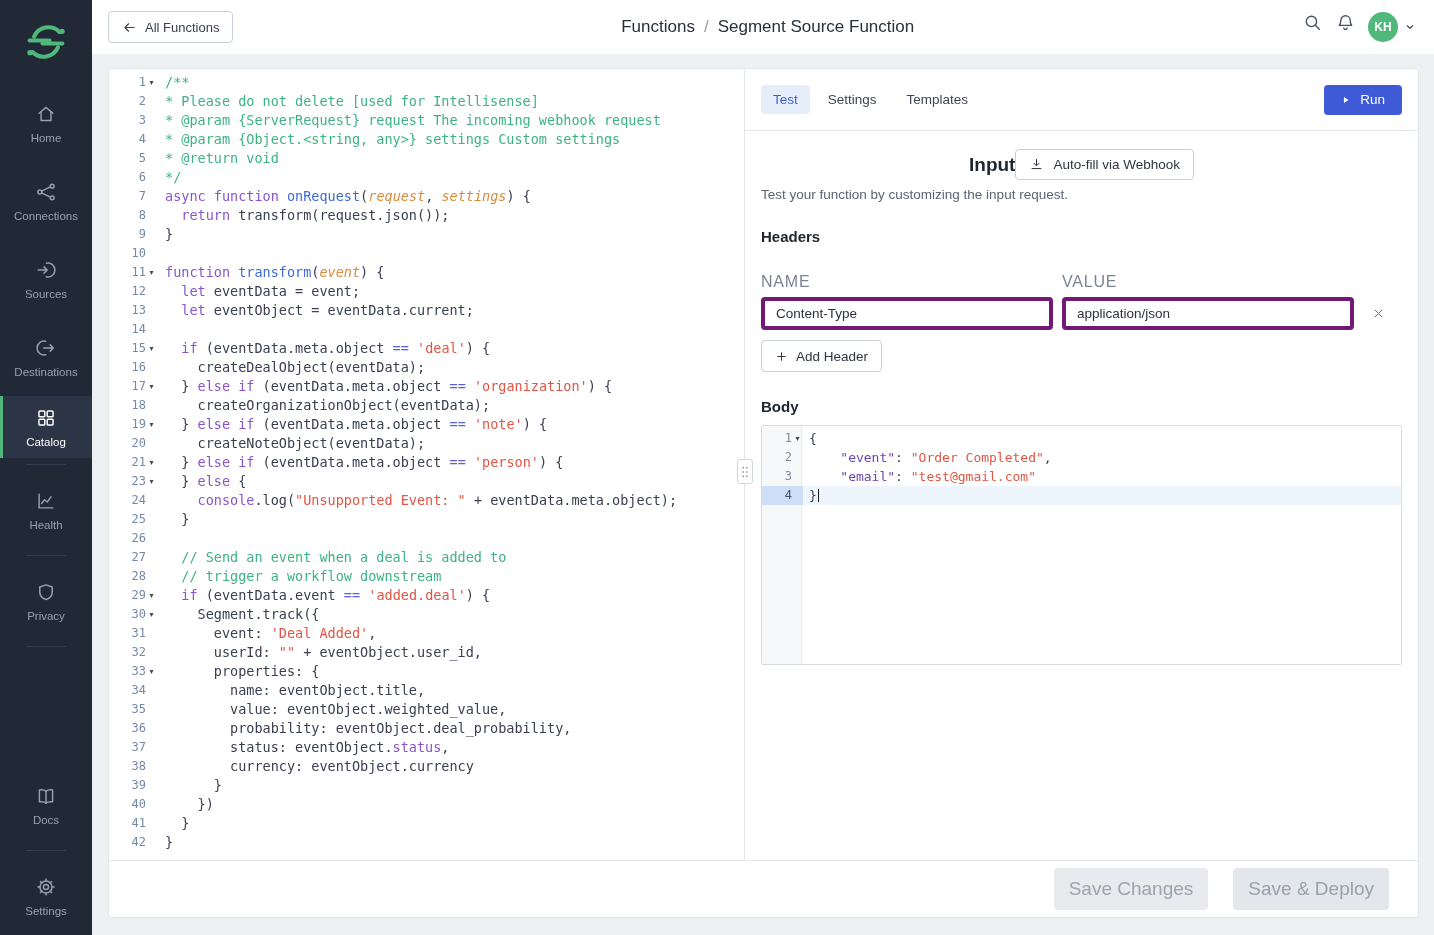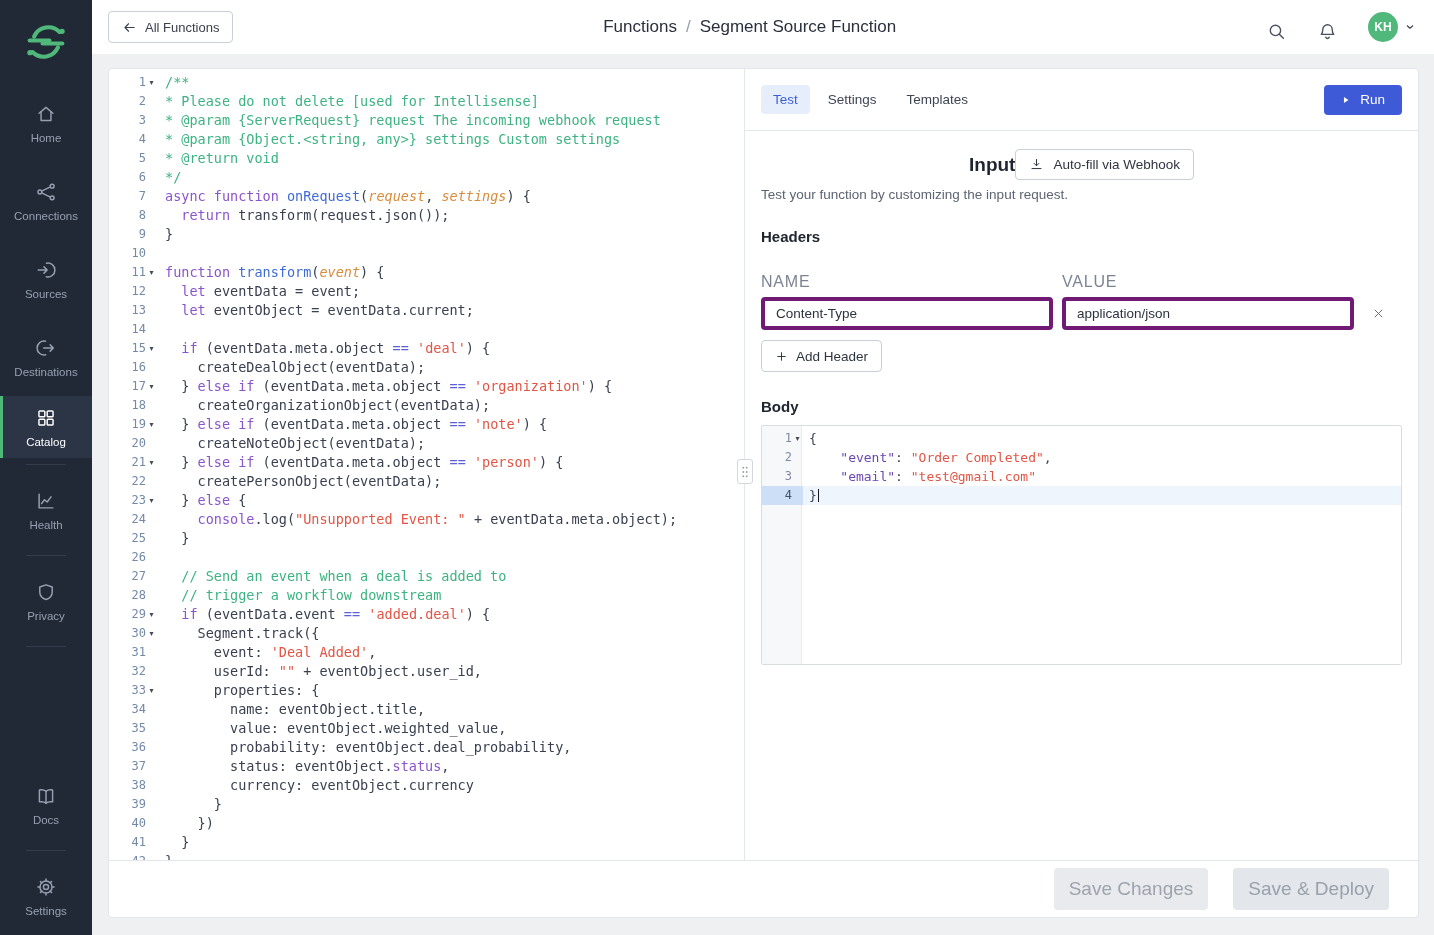--- a/index.html
+++ b/index.html
@@ -19,21 +19,21 @@
   .side-spacer{flex:1}
 
   
   .main{flex:1;display:flex;flex-direction:column;min-width:0}
   .topbar{height:54px;background:#fff;display:flex;align-items:center;padding:0 18px 0 16px;flex:none}
   .back-btn{display:flex;align-items:center;gap:8px;height:32px;padding:0 13px;border:1px solid #c9cfd6;border-radius:4px;background:#fff;font-size:13px;color:#3a414c;cursor:pointer;font-family:inherit}
   .bicon svg{width:15px;height:15px;display:block}
   .crumbs{flex:1;display:flex;justify-content:center;align-items:center;gap:9px;font-size:17px;color:#29303c}
   .crumb{cursor:default}
   .crumb-sep{color:#97a0ad}
-  .top-right{display:flex;align-items:flex-end;gap:30px}
+  .top-right{display:flex;align-items:flex-start;gap:12px}
   .icon-btn{width:21px;height:21px;color:#4a5260;cursor:pointer}
   .icon-btn svg{width:21px;height:21px;display:block}
   .avatar-wrap{display:flex;align-items:center;gap:6px;cursor:pointer}
   .avatar{width:30px;height:30px;border-radius:50%;background:#4fb87a;color:#fff;font-size:12px;font-weight:bold;display:flex;align-items:center;justify-content:center}
   .chev{color:#3a414c}
   .chev svg{width:12px;height:12px;display:block}
 
   
   .card{margin:14px 15px 17px 16px;background:#fff;border:1px solid #e3e6ea;border-radius:4px;flex:1;display:flex;flex-direction:column;min-height:0;position:relative}
   .card-body{flex:1;display:flex;min-height:0;position:relative}
@@ -400,27 +400,20 @@
               </div>
               <div class="ed-row">
                 <div class="ed-gutter">
                   <span class="ed-num">21</span>
                   <span class="ed-fold">▾</span>
                 </div>
                 <div class="ed-code"><span class="tk-d">  } </span><span class="tk-k">else</span><span class="tk-d"> </span><span class="tk-k">if</span><span class="tk-d"> (eventData.meta.object </span><span class="tk-o">==</span><span class="tk-d"> </span><span class="tk-s">'person'</span><span class="tk-d">) {</span></div>
               </div>
               <div class="ed-row">
                 <div class="ed-gutter">
-                  <span class="ed-num">22</span>
-                  <span class="ed-fold"></span>
-                </div>
-                <div class="ed-code"><span class="tk-d">    createPersonObject(eventData);</span></div>
-              </div>
-              <div class="ed-row">
-                <div class="ed-gutter">
                   <span class="ed-num">23</span>
                   <span class="ed-fold">▾</span>
                 </div>
                 <div class="ed-code"><span class="tk-d">  } </span><span class="tk-k">else</span><span class="tk-d"> {</span></div>
               </div>
               <div class="ed-row">
                 <div class="ed-gutter">
                   <span class="ed-num">24</span>
                   <span class="ed-fold"></span>
                 </div>

